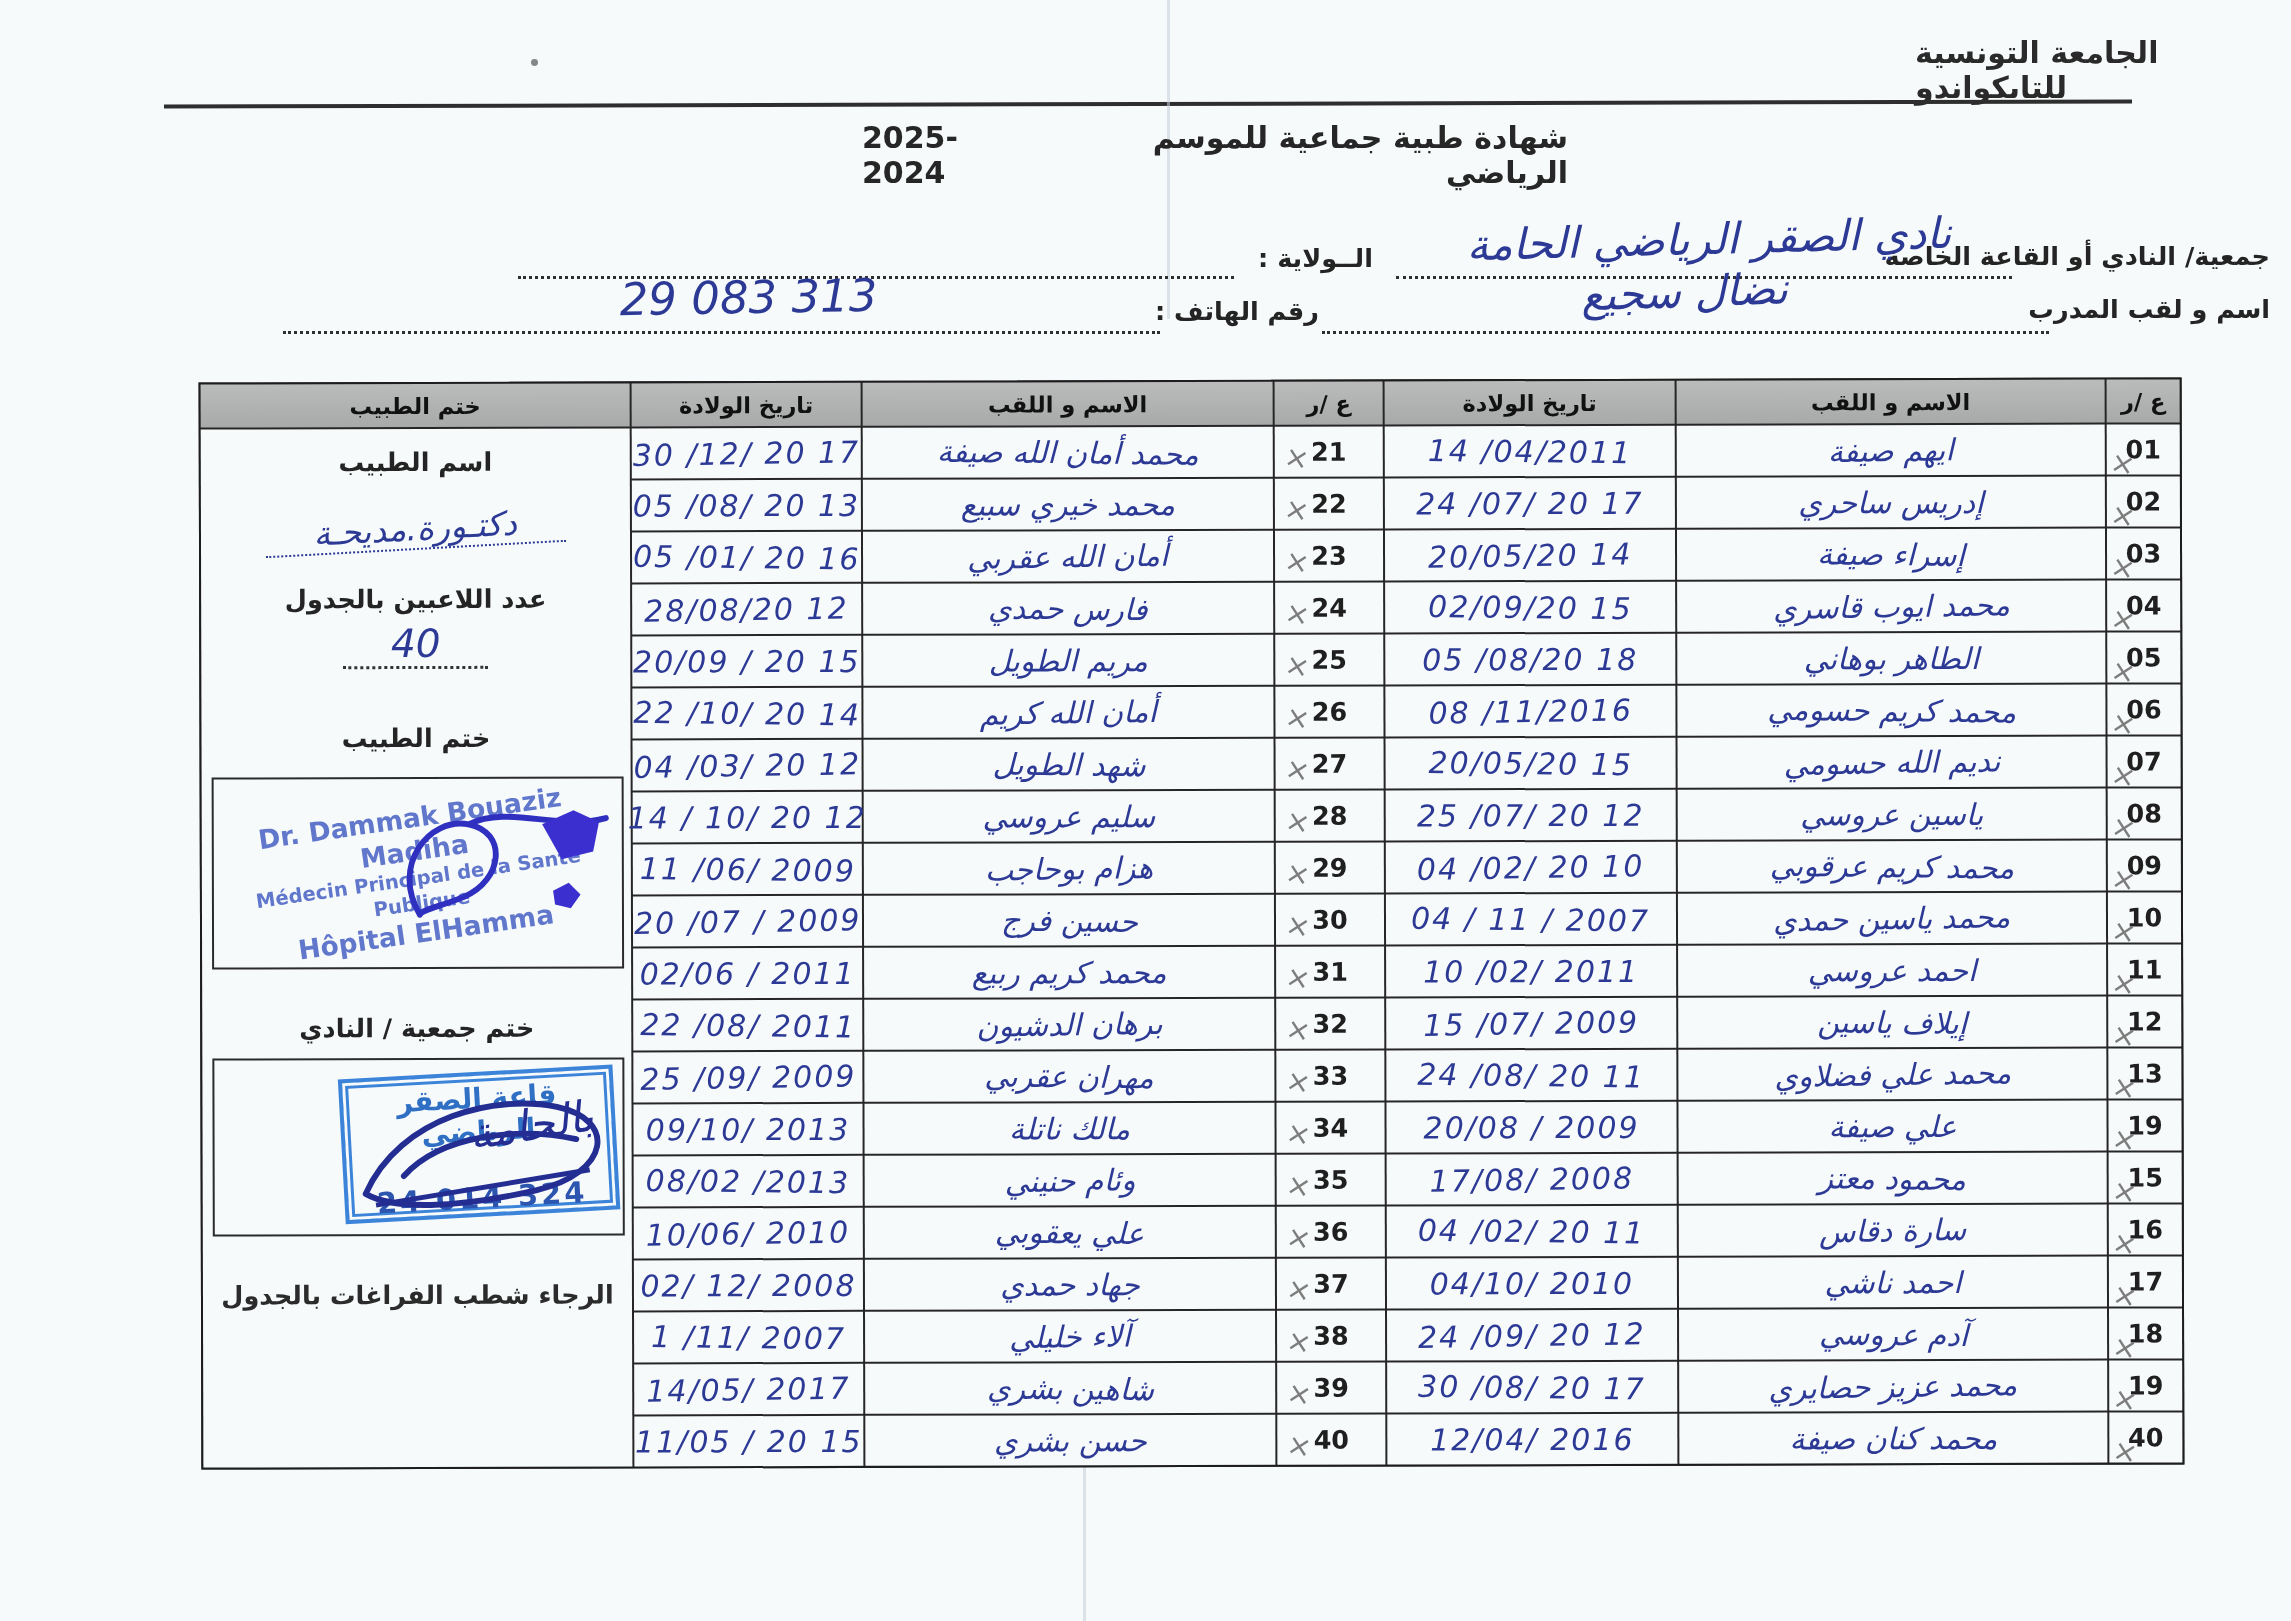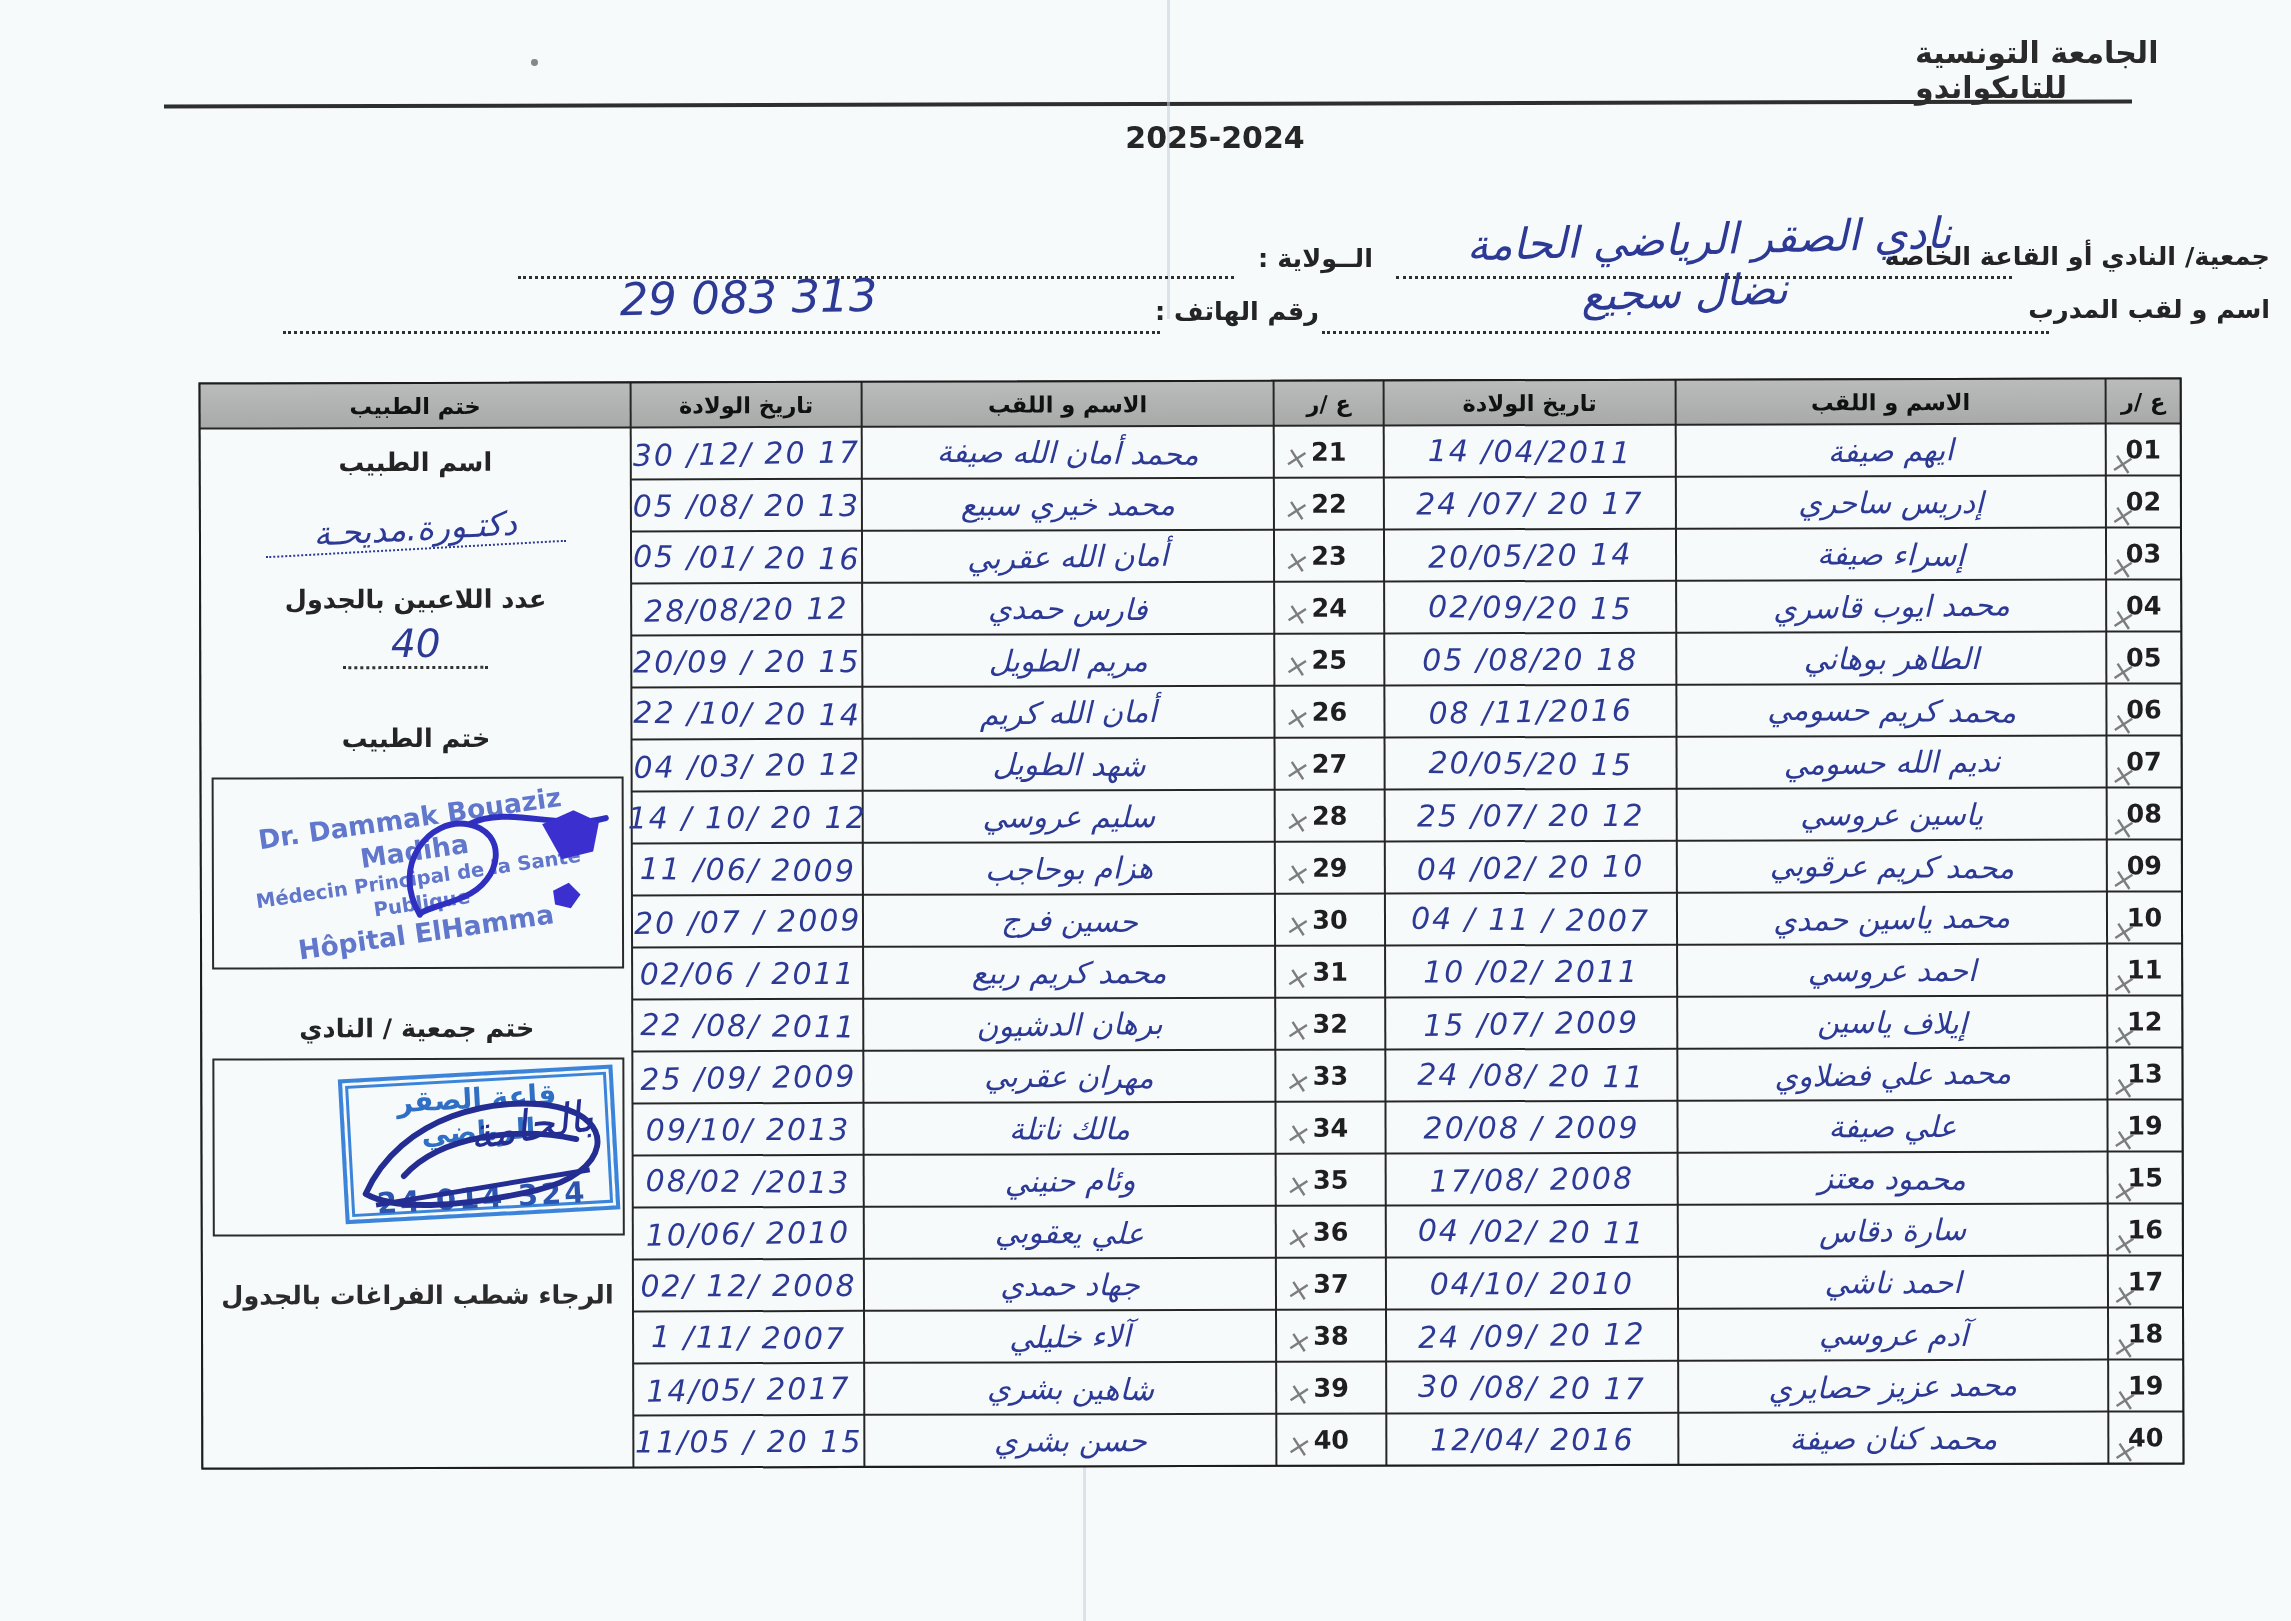--- a/index.html
+++ b/index.html
@@ -106,20 +106,21 @@
 
 <div class="page">
 
   <div class="federation">الجامعة التونسية للتايكواندو</div>
   <div class="sep-line"></div>
   <div class="ink-speck"></div>
   <div class="fold top"></div>
   <div class="fold bottom"></div>
 
   <div class="title-row">
+    <span>شهادة طبية جماعية  للموسم الرياضي</span>
     <span style="direction:ltr;">2025-2024</span>
   </div>
 
   <div class="flabel" style="top:241px; left:2014px; width:257px; text-align:left;">جمعية/ النادي أو القاعة الخاصة</div>
   <div class="dots" style="top:276px; left:1397px; width:616px;"></div>
   <div class="fvalue hw" style="top:214px; left:1411px; width:598px; font-size:43px; transform:rotate(-1.5deg);">نادي الصقر الرياضي الحامة</div>
 
   <div class="flabel" style="top:243px; left:1237px; width:159px; text-align:center;">الــولاية :</div>
   <div class="dots" style="top:276px; left:519px; width:716px;"></div>
 

